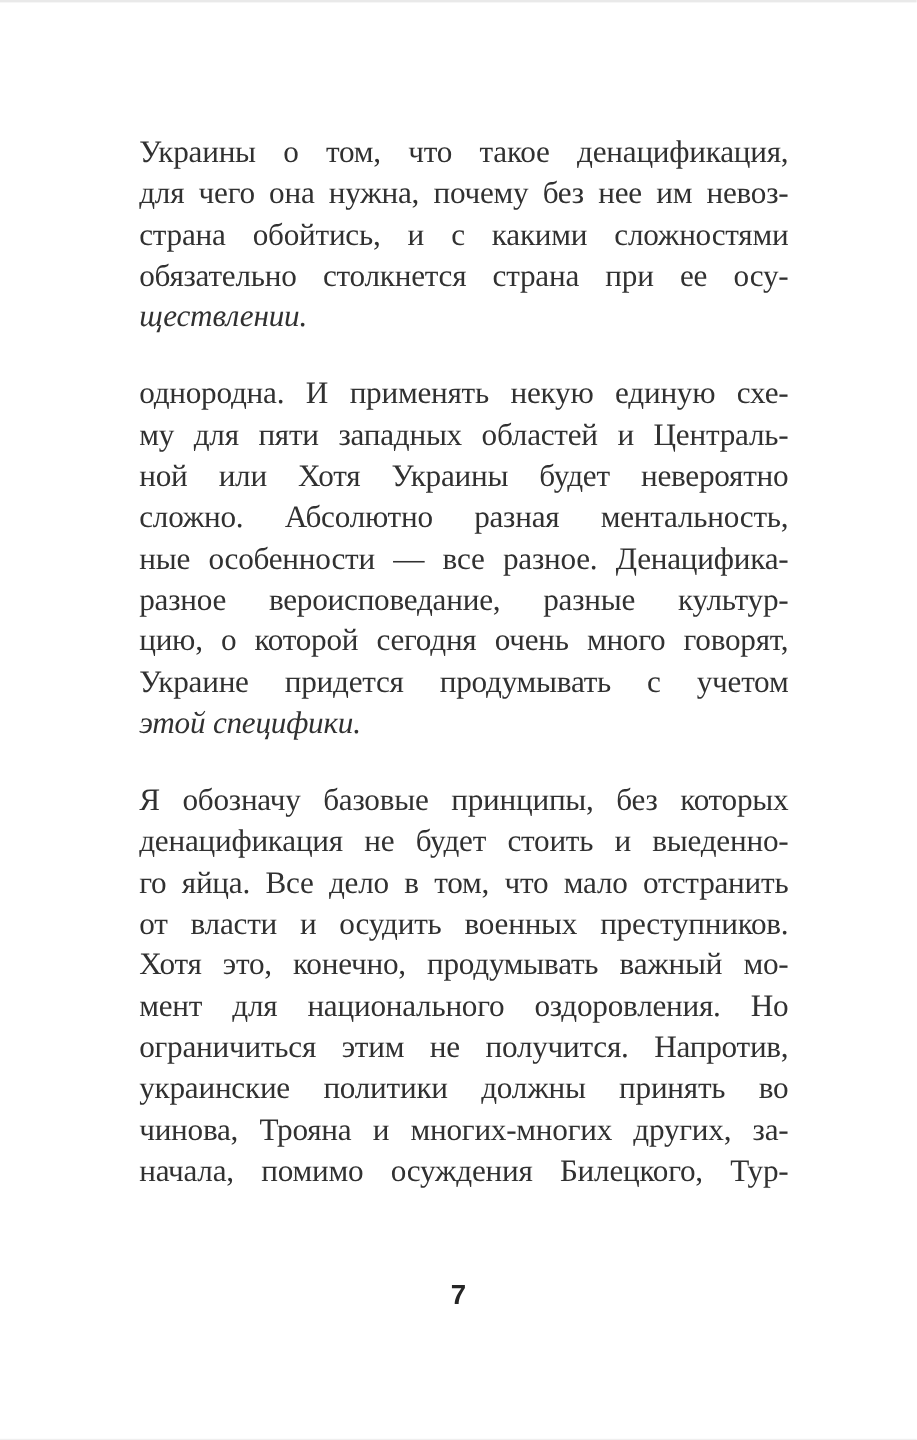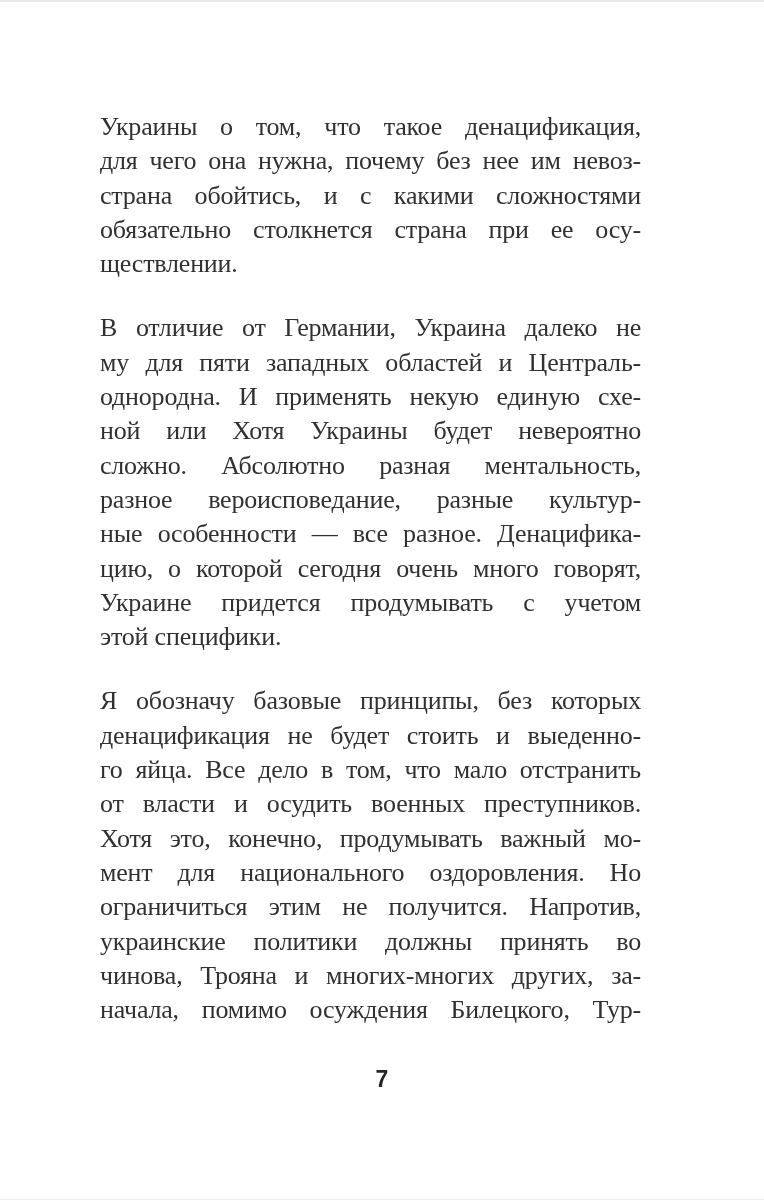--- a/index.html
+++ b/index.html
@@ -12,38 +12,39 @@
     width: 764px;
     height: 1200px;
     background: #ffffff;
     border-top: 2px solid #e9e9e9;
     border-bottom: 1px solid #efefef;
     box-sizing: border-box;
     overflow: hidden;
   }
   .text-block {
     position: absolute;
-    left: 100px;
+    left: 116px;
     top: 108px;
     width: 541px;
     font-family: "Liberation Serif", "DejaVu Serif", serif;
     font-size: 26px;
     line-height: 34.3px;
     letter-spacing: -0.2px;
     color: #313131;
   }
   .paragraph { margin: 0; }
   .paragraph + .paragraph { margin-top: 30px; }
   .line {
     text-align: justify;
     text-align-last: justify;
     white-space: normal;
   }
   .line.para-end {
     text-align-last: left;
+    font-style: italic;
   }
   .folio {
     position: absolute;
     left: 0;
     top: 1064px;
     width: 764px;
     text-align: center;
     font-family: "Liberation Sans", "DejaVu Sans", sans-serif;
     font-weight: 700;
     font-size: 23px;
@@ -59,27 +60,26 @@
 
     <div class="paragraph">
       <div class="line">Украины о том, что такое денацификация,</div>
       <div class="line">для чего она нужна, почему без нее им невоз-</div>
       <div class="line">страна обойтись, и с какими сложностями</div>
       <div class="line">обязательно столкнется страна при ее осу-</div>
       <div class="line para-end">ществлении.</div>
     </div>
 
     <div class="paragraph">
-      <div class="line">В отличие от Германии, Украина далеко не</div>
+      <div class="line">однородна. И применять некую единую схе-</div>
       <div class="line">му для пяти западных областей и Централь-</div>
-      <div class="line">однородна. И применять некую единую схе-</div>
       <div class="line">ной или Хотя Украины будет невероятно</div>
       <div class="line">сложно. Абсолютно разная ментальность,</div>
+      <div class="line">ные особенности — все разное. Денацифика-</div>
       <div class="line">разное вероисповедание, разные культур-</div>
-      <div class="line">ные особенности — все разное. Денацифика-</div>
       <div class="line">цию, о которой сегодня очень много говорят,</div>
       <div class="line">Украине придется продумывать с учетом</div>
       <div class="line para-end">этой специфики.</div>
     </div>
 
     <div class="paragraph">
       <div class="line">Я обозначу базовые принципы, без которых</div>
       <div class="line">денацификация не будет стоить и выеденно-</div>
       <div class="line">го яйца. Все дело в том, что мало отстранить</div>
       <div class="line">от власти и осудить военных преступников.</div>

